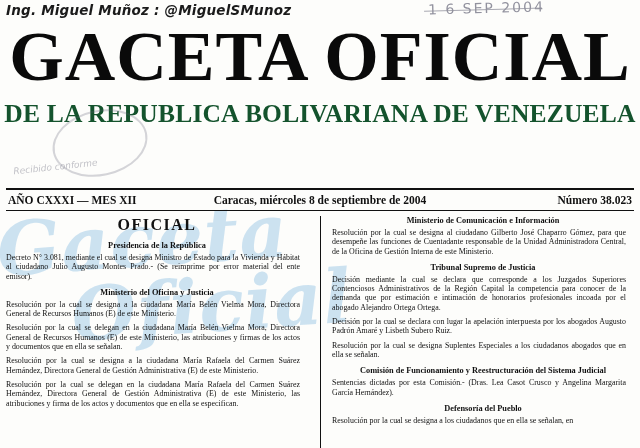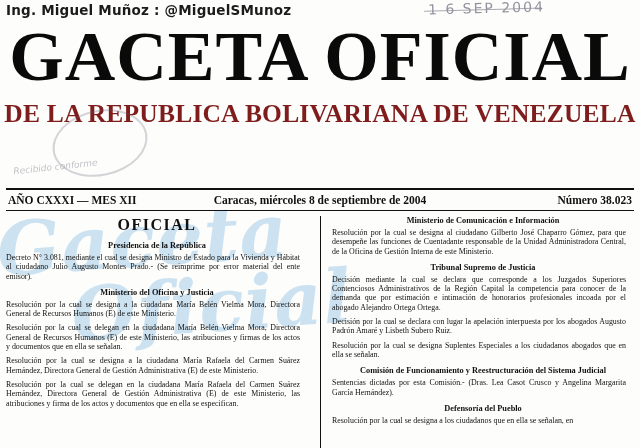--- a/index.html
+++ b/index.html
@@ -23,20 +23,21 @@
     overflow: hidden;
   }
 
   
   .annotation {
     position: absolute;
     top: 2px;
     left: 6px;
     font-family: "DejaVu Sans", sans-serif;
     font-size: 13.5px;
+    font-style: italic;
     font-weight: bold;
     color: #1b1b1b;
     letter-spacing: 0.2px;
     white-space: nowrap;
   }
   .stamp-date {
     position: absolute;
     top: 0px;
     left: 428px;
     font-family: "DejaVu Sans", sans-serif;
@@ -74,21 +75,21 @@
     color: #0a0a0a;
     white-space: nowrap;
   }
   .masthead-sub {
     margin-top: 6px;
     font-family: "Liberation Serif", serif;
     font-weight: bold;
     font-size: 25.5px;
     line-height: 28px;
     letter-spacing: 0.2px;
-    color: #7f1d1d;
+    color: #14532d;
     white-space: nowrap;
   }
 
   
   .rule-thick {
     position: absolute;
     left: 6px;
     width: 628px;
     height: 2px;
     background: #111;

